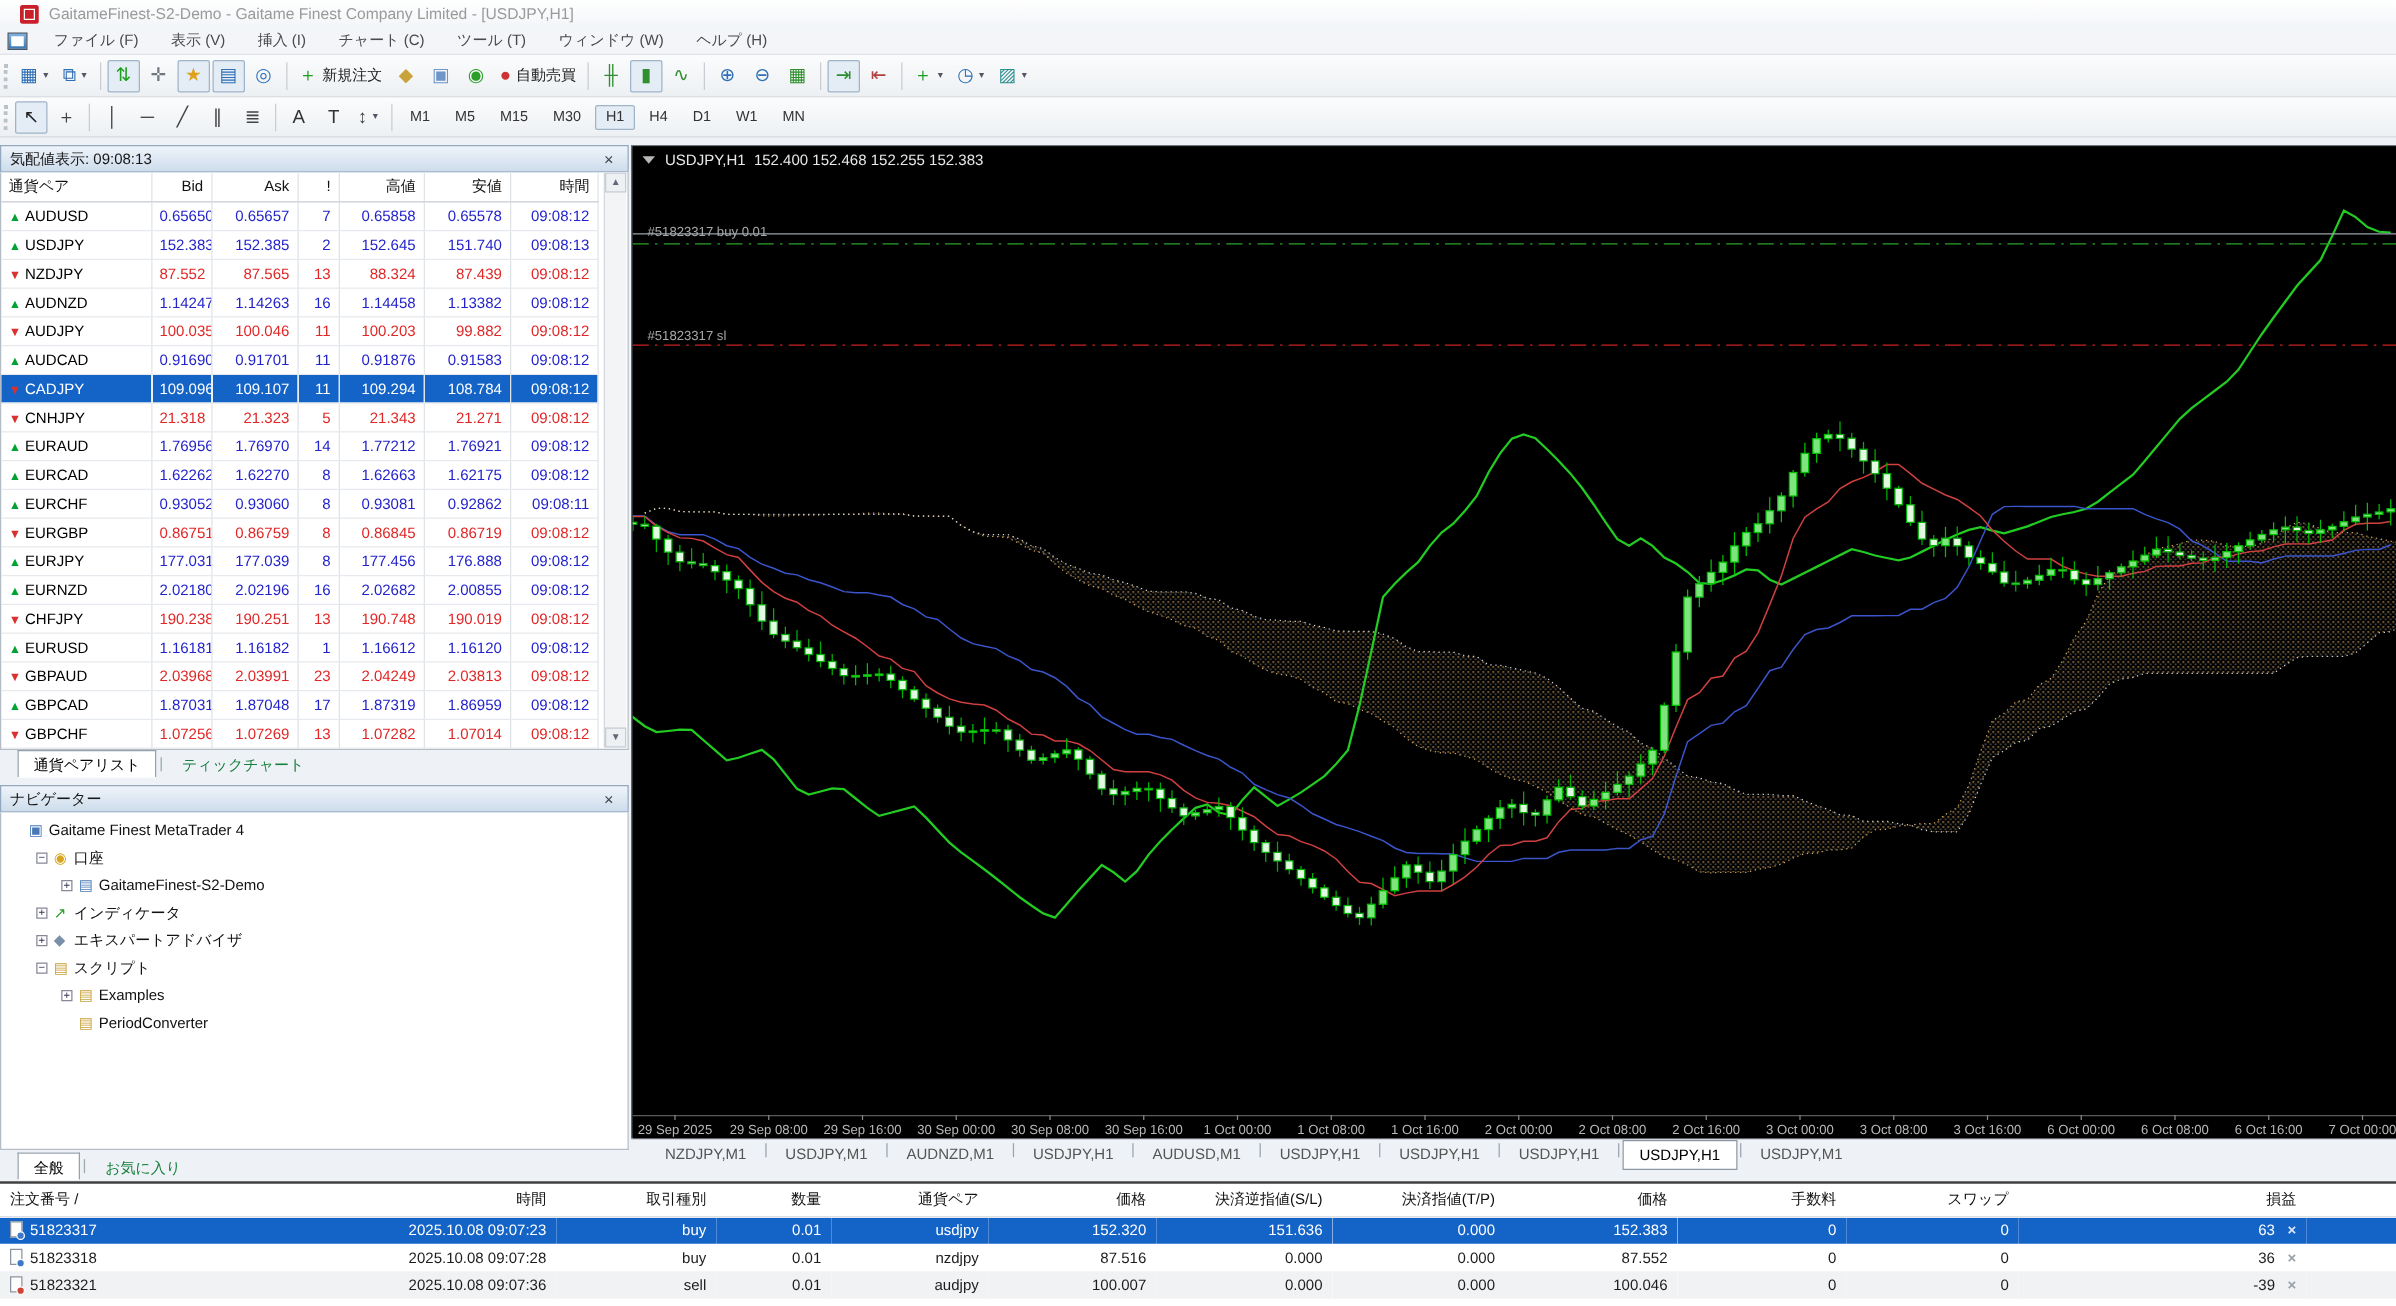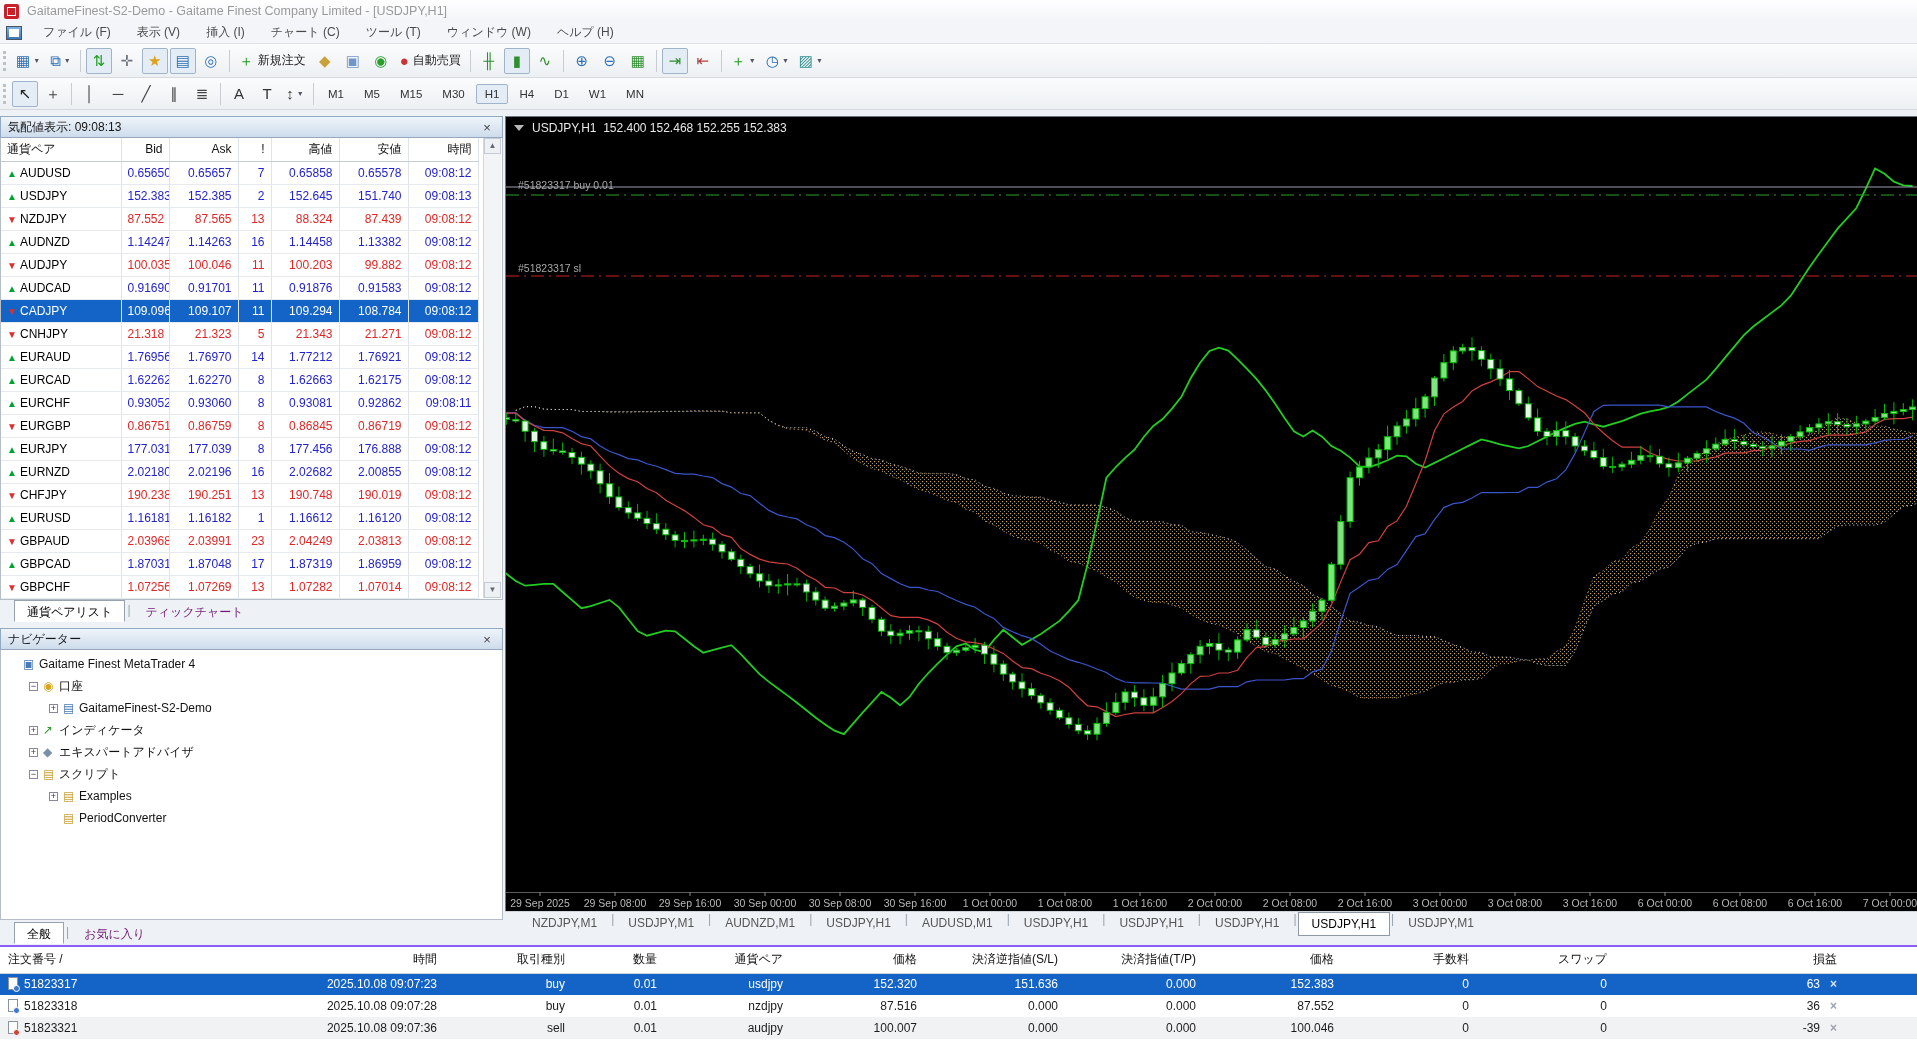--- a/index.html
+++ b/index.html
@@ -1,20 +1,20 @@
 <!DOCTYPE html>
 <html><head>
 <meta charset="utf-8">
 <style>
 *{margin:0;padding:0;box-sizing:border-box}
 html,body{width:1917px;height:1045px;overflow:hidden}
 body{font-family:"Liberation Sans","DejaVu Sans",sans-serif;font-size:12px;background:#9aa0a8}
 #app{position:relative;width:1917px;height:1045px;background:#eef1f5;overflow:hidden}
 
-.titlebar{position:absolute;left:0;top:0;width:100%;height:22px;background:linear-gradient(#ffffff,#f2f5f8);display:flex;align-items:center;padding-left:4px;color:#9a9a9a;font-size:12.5px}
+.titlebar{position:absolute;left:0;top:0;width:100%;height:22px;background:linear-gradient(#ffffff,#f2f5f8);display:flex;align-items:center;padding-left:16px;color:#9a9a9a;font-size:12.5px}
 .applogo{width:15px;height:15px;margin-right:8px;background:#c9202a;border-radius:2px;position:relative}
 .applogo:before{content:"";position:absolute;left:3px;top:3px;right:3px;bottom:3px;border:1px solid #fff}
 .menubar{position:absolute;left:0;top:22px;width:100%;height:22px;background:#f3f5f8;border-bottom:1px solid #e0e4e8;display:flex;align-items:center;color:#4a4a4a}
 .menuicon{width:16px;height:14px;margin:0 8px 0 6px;background:linear-gradient(#7fb2e5,#3d78b4);border:1px solid #456;position:relative}
 .menuicon:before{content:"";position:absolute;left:2px;top:2px;right:2px;bottom:2px;background:#fff}
 .menu-item{padding:0 13px;height:22px;display:flex;align-items:center;cursor:default}
 .toolbar{position:absolute;left:0;width:100%;background:linear-gradient(#fbfcfd,#edf0f3);border-bottom:1px solid #d6dade;display:flex;align-items:center}
 #tb1{top:44px;height:34px}
 #tb2{top:78px;height:32px}
 .grip{width:3px;height:20px;border-left:3px dotted #b9c1c9;margin:0 5px 0 3px}
@@ -36,37 +36,37 @@
 table.mw th:first-child{text-align:left}
 td.num{text-align:right}
 .up{color:#2323cb}
 .down{color:#e02626}
 tr.sel{background:#1464c8}
 tr.sel td{color:#fff !important}
 .arr{display:inline-block;width:13px;font-size:10px}
 .mwscroll{position:absolute;right:1px;top:0px;width:18px;height:460px;background:#f2f4f6;border-left:1px solid #d4d8dc}
 .sbtn{position:absolute;left:0;width:17px;height:16px;background:#eef1f4;border:1px solid #c6ccd3;color:#667;font-size:8px;text-align:center;line-height:14px}
 .tabstrip{position:absolute;left:12px;width:503px;height:22px;display:flex;align-items:stretch;background:#eef1f5;padding-left:2px}
-.ptab{padding:3px 12px;color:#701a75;border:1px solid transparent;white-space:nowrap}
+.ptab{padding:3px 12px;color:#15803d;border:1px solid transparent;white-space:nowrap}
 .ptab.active{background:#fff;border:1px solid #97a2ae;border-bottom-color:#fff;color:#000}
 .ptab-sep{color:#9aa;padding:3px 2px}
 .navbody{position:absolute;left:0;top:650px;width:503px;height:270px;background:#fff;border:1px solid #b5bdc6;border-top:none;padding-top:3px}
 .titem{display:flex;align-items:center;height:22px;color:#111;white-space:nowrap}
 .expander{display:inline-block;width:9px;height:9px;border:1px solid #889;background:#fff;font-size:9px;line-height:7px;text-align:center;color:#335;margin-right:5px;flex:none}
 .noexp{display:inline-block;width:9px;margin-right:5px;flex:none}
 .ticon{display:inline-block;width:16px;font-size:12px;flex:none}
 
 .chart{position:absolute;left:505px;top:116px;width:1412px;height:795px;background:#000;border:1px solid #6f767e;border-right:none}
 .chart svg{display:block}
 .chart-tabs{position:absolute;left:505px;top:911px;width:1412px;height:34px;background:#eef1f5;border-top:1px solid #cfd4da;display:flex;align-items:flex-start;padding-left:14px}
 .ctab{padding:4px 13px;color:#555;font-size:12px;white-space:nowrap}
 .ctab.active{background:#fff;border:1px solid #8d98a4;color:#000}
 .ctab-sep{color:#9aa4ae;padding:0 1px}
 
-.terminal{position:absolute;left:0;top:945px;width:1917px;height:100px;background:#fff;border-top:2px solid #8b5cf6}
+.terminal{position:absolute;left:0;top:945px;width:1917px;height:100px;background:#fff;border-top:2px solid #404040}
 table.term{border-collapse:collapse;table-layout:fixed;width:1917px}
 table.term th{height:26px;font-weight:400;color:#111;text-align:right;padding:0 8px;border-bottom:1px solid #cfd4da;white-space:nowrap}
 table.term th:first-child{text-align:left}
 table.term td{height:22px;padding:0 8px;font-size:12px;color:#1c1c1c;white-space:nowrap;text-align:right;overflow:hidden}
 table.term td:first-child{text-align:left}
 table.term tr.alt{background:#f0f2f4}
 table.term tr.sel{background:#1464c8}
 table.term tr.sel td{color:#fff}
 .ordicon{display:inline-block;width:10px;height:13px;background:#fdfdfd;border:1px solid #8a94a0;position:relative;margin-right:6px;vertical-align:-2px}
 .ordicon i{position:absolute;right:-3px;bottom:-3px;width:7px;height:7px;border-radius:50%;border:1px solid #fff}

